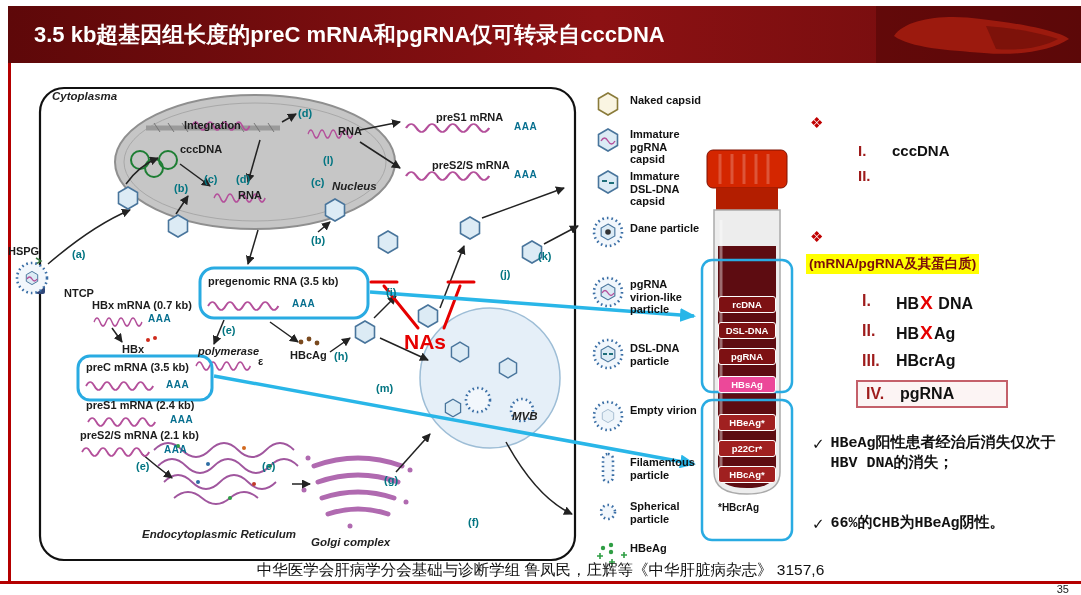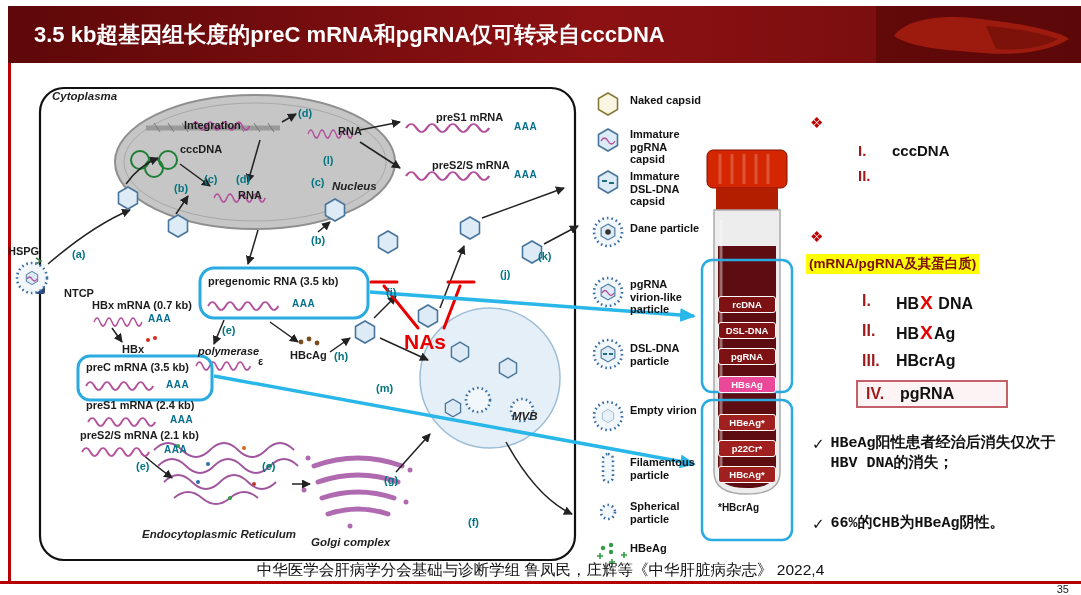--- a/index.html
+++ b/index.html
@@ -431,14 +431,14 @@
   <div class="check-row" style="left:10px;top:356px">
     <span class="checkmark">✓</span>
     <span class="check-text">HBeAg阳性患者经治后消失仅次于HBV DNA的消失；</span>
   </div>
   <div class="check-row" style="left:10px;top:436px">
     <span class="checkmark">✓</span>
     <span class="check-text">66%的CHB为HBeAg阴性。</span>
   </div>
 </aside>
 
-<div class="footer">中华医学会肝病学分会基础与诊断学组  鲁凤民，庄辉等《中华肝脏病杂志》 2022,4</div>
+<div class="footer">中华医学会肝病学分会基础与诊断学组  鲁凤民，庄辉等《中华肝脏病杂志》 3157,6</div>
 <div class="pageno">35</div>
 
 </body></html>

